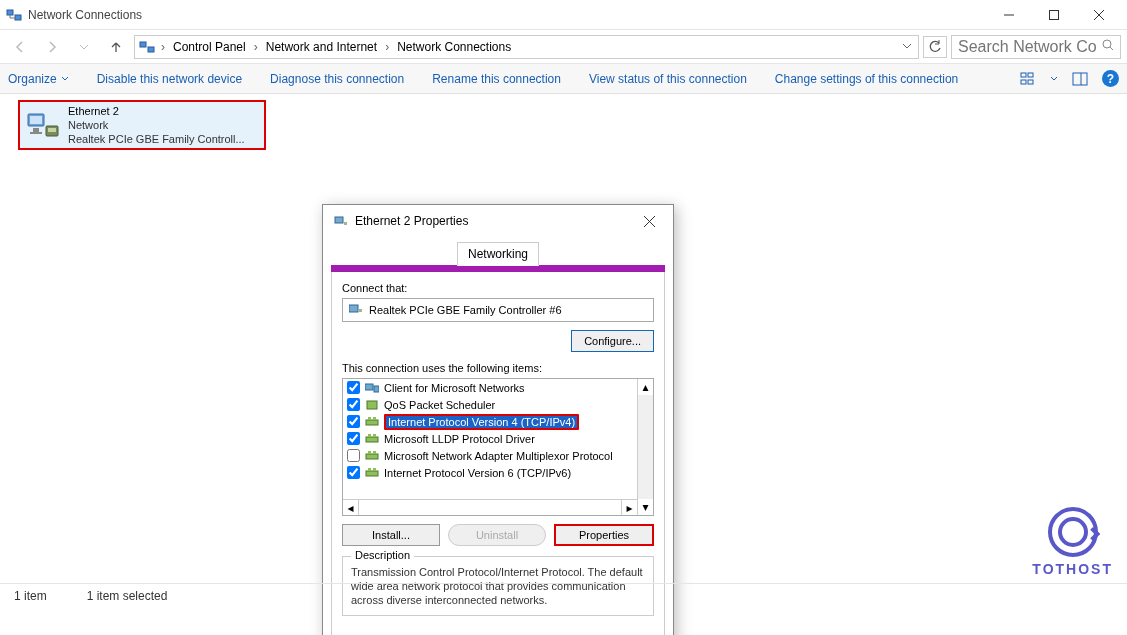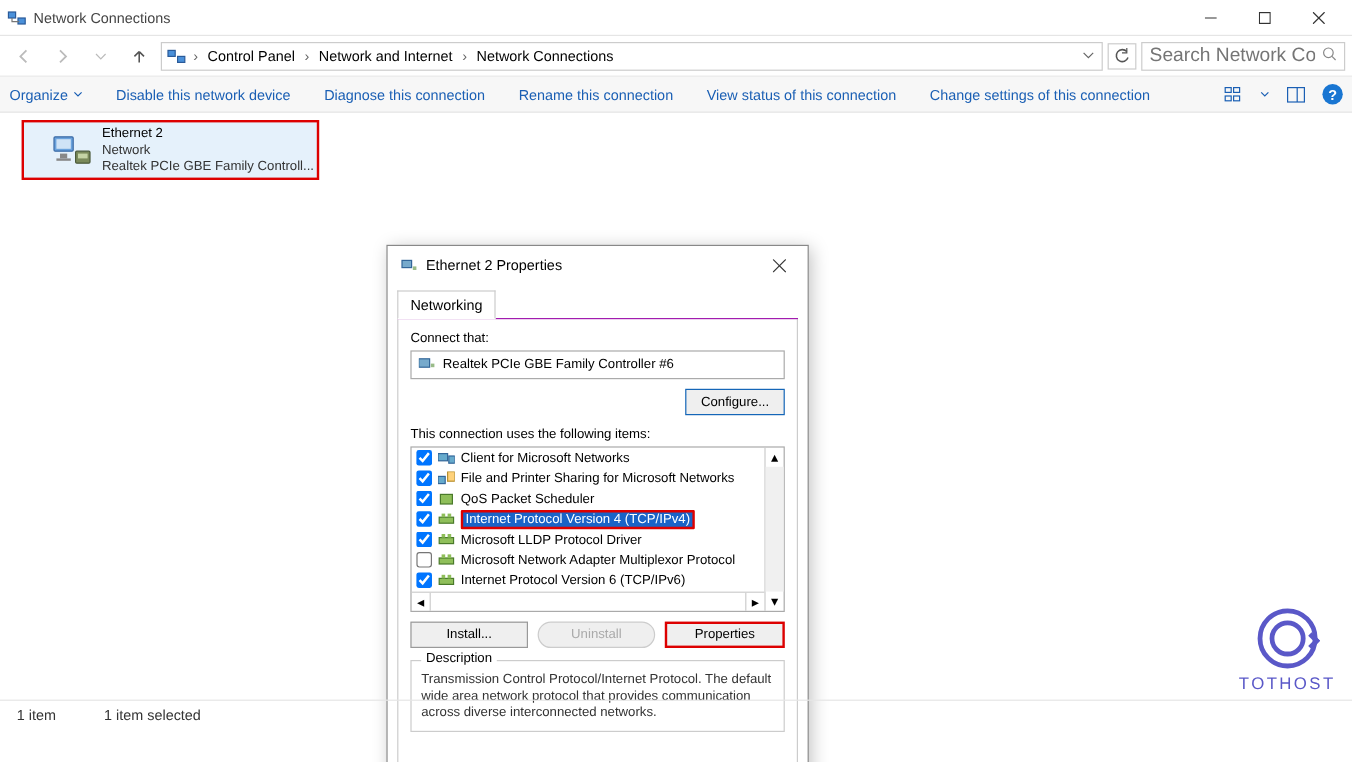--- a/index.html
+++ b/index.html
@@ -28,36 +28,36 @@
 
 
 .toolbar { height: 30px; background: #f7f7f7; border-bottom: 1px solid #e0e0e0; display:flex; align-items:center; padding: 0 8px; gap: 28px; }
 .toolbar .tb-item { color: #1a5fb4; font-size: 12px; display:flex; align-items:center; gap:4px; }
 .toolbar .tb-right { margin-left:auto; display:flex; align-items:center; gap:12px; }
 .tb-iconbox { width:20px; height:20px; display:flex; align-items:center; justify-content:center; color:#1a5fb4; }
 .help-icon { width:17px; height:17px; background:#1976d2; color:#fff; border-radius:50%; display:flex; align-items:center; justify-content:center; font-size:12px; font-weight:bold; }
 
 
 .content { position: relative; height: 513px; background:#fff; }
-.adapter-card { position: absolute; left: 18px; top: 6px; width: 248px; height: 50px; border: 2px solid #d00; background: #e5f1fb; display:flex; align-items:center; padding:4px 23px; gap:8px; }
+.adapter-card { position: absolute; left: 18px; top: 6px; width: 248px; height: 50px; border: 2px solid #d00; background: #e5f1fb; display:flex; align-items:center; padding:4px 6px; gap:8px; }
 .adapter-img { width: 36px; height: 36px; display:flex; align-items:center; justify-content:center; }
 .adapter-txt { font-size: 11px; line-height: 14px; color:#000; }
 .adapter-txt .l2 { color:#333; }
 .adapter-txt .l3 { color:#333; white-space:nowrap; overflow:hidden; text-overflow:ellipsis; width:190px; }
 
 
 .status { position:absolute; bottom:0; left:0; right:0; height:24px; border-top:1px solid #e5e5e5; display:flex; align-items:center; padding:0 14px; gap:40px; color:#333; font-size:12px; }
 
 
 .dialog { position:absolute; left:322px; top:110px; width:352px; height:490px; background:#fff; border:1px solid #888; box-shadow: 3px 3px 14px rgba(0,0,0,.25); display:flex; flex-direction:column; }
 .dlg-title { height:32px; display:flex; align-items:center; padding:0 10px; font-size:12px; }
 .dlg-title .icon-slot { width:16px; height:16px; margin-right:6px; display:flex; align-items:center; justify-content:center; }
 .dlg-close { margin-left:auto; width:28px; height:28px; display:flex; align-items:center; justify-content:center; }
 .dlg-body { flex:1; padding: 4px 8px 8px 8px; display:flex; flex-direction:column; }
-.tabstrip { display:flex; border-bottom:1px solid #a21caf; position:relative; }
+.tabstrip { display:flex; border-bottom:7px solid #a21caf; position:relative;justify-content:center; }
 .tab { padding:4px 10px; border:1px solid #ccc; border-bottom:1px solid #fff; background:#fff; font-size:12px; position:relative; top:1px; }
 .tabpanel { border:1px solid #ccc; border-top:0; flex:1; padding:10px; display:flex; flex-direction:column; }
 .lbl { font-size:11px; margin-bottom:4px; }
 .connect-box { height:24px; border:1px solid #aaa; display:flex; align-items:center; padding:0 6px; gap:6px; font-size:11px; }
 .btn { height:22px; padding:0 12px; border:1px solid #999; background:#efefef; font-size:11px; display:inline-flex; align-items:center; justify-content:center; }
 .btn.primary-border { border:1px solid #1466b8; }
 .btn.disabled { color:#aaa; border-color:#ccc;border-radius:11px; }
 .config-row { display:flex; justify-content:flex-end; margin-top:8px; }
 .items-label { font-size:11px; margin-top:10px; margin-bottom:4px; }
 .list-wrap { border:1px solid #aaa; height:138px; display:flex; }
@@ -76,21 +76,21 @@
 
 .btnrow { display:flex; gap:8px; margin-top:8px; }
 .btnrow .btn { flex:1; }
 .btn.highlight { border:2px solid #d00; }
 .desc-group { border:1px solid #ccc; margin-top:10px; padding:8px; position:relative; }
 .desc-group .legend { position:absolute; top:-8px; left:8px; background:#fff; padding:0 4px; font-size:11px; }
 .desc-text { font-size:11px; color:#333; line-height:14px; }
 
 .nic-icon-svg { display:block; }
 
-.watermark { position:absolute; right:14px; bottom:30px; color:#5a58c8; font-weight:400; letter-spacing:2px; font-size:14px; text-align:center;margin-left:25px; }
+.watermark { position:absolute; right:14px; bottom:30px; color:#5a58c8; font-weight:700; letter-spacing:2px; font-size:14px; text-align:center;margin-left:25px; }
 .watermark .ring { width:50px; height:50px; border:4px solid #5a58c8; border-radius:50%; margin:0 auto 4px auto; position:relative; display:flex; align-items:center; justify-content:center; }
 .watermark .ring:after { content:""; width:22px; height:22px; border:4px solid #5a58c8; border-radius:50%; display:block; }
 .watermark .tail { position:absolute; right:-4px; top:18px; width:10px; height:10px; border-right:4px solid #5a58c8; border-bottom:4px solid #5a58c8; transform:rotate(-45deg); }
 </style>
 </head>
 <body>
 
 <div class="titlebar">
   <span class="icon-slot">
     <svg width="16" height="16">
@@ -273,30 +273,20 @@
                       <rect x="0" y="2" width="8" height="6" fill="#6ac" stroke="#369"></rect>
                       <rect x="9" y="4" width="5" height="6" fill="#6ac" stroke="#369"></rect>
                     </svg>
                   </span>
                   <span class="txt">Client for Microsoft Networks</span>
                 </div>
                 <div class="li">
                   <input type="checkbox" checked="" style="">
                   <span class="ic">
                     <svg width="14" height="12">
-                      <rect x="0" y="4" width="6" height="6" fill="#6ac" stroke="#369"></rect>
-                      <rect x="8" y="0" width="6" height="8" fill="#ffd27a" stroke="#b8902f"></rect>
-                    </svg>
-                  </span>
-                  <span class="txt">File and Printer Sharing for Microsoft Networks</span>
-                </div>
-                <div class="li">
-                  <input type="checkbox" checked="" style="">
-                  <span class="ic">
-                    <svg width="14" height="12">
                       <rect x="2" y="2" width="10" height="8" fill="#8fbf5a" stroke="#4a7a2a"></rect>
                     </svg>
                   </span>
                   <span class="txt">QoS Packet Scheduler</span>
                 </div>
                 <div class="li selected">
                   <input type="checkbox" checked="" style="">
                   <span class="ic">
                     <svg width="14" height="12">
                       <rect x="1" y="4" width="12" height="5" fill="#8fbf5a" stroke="#4a7a2a"></rect>

